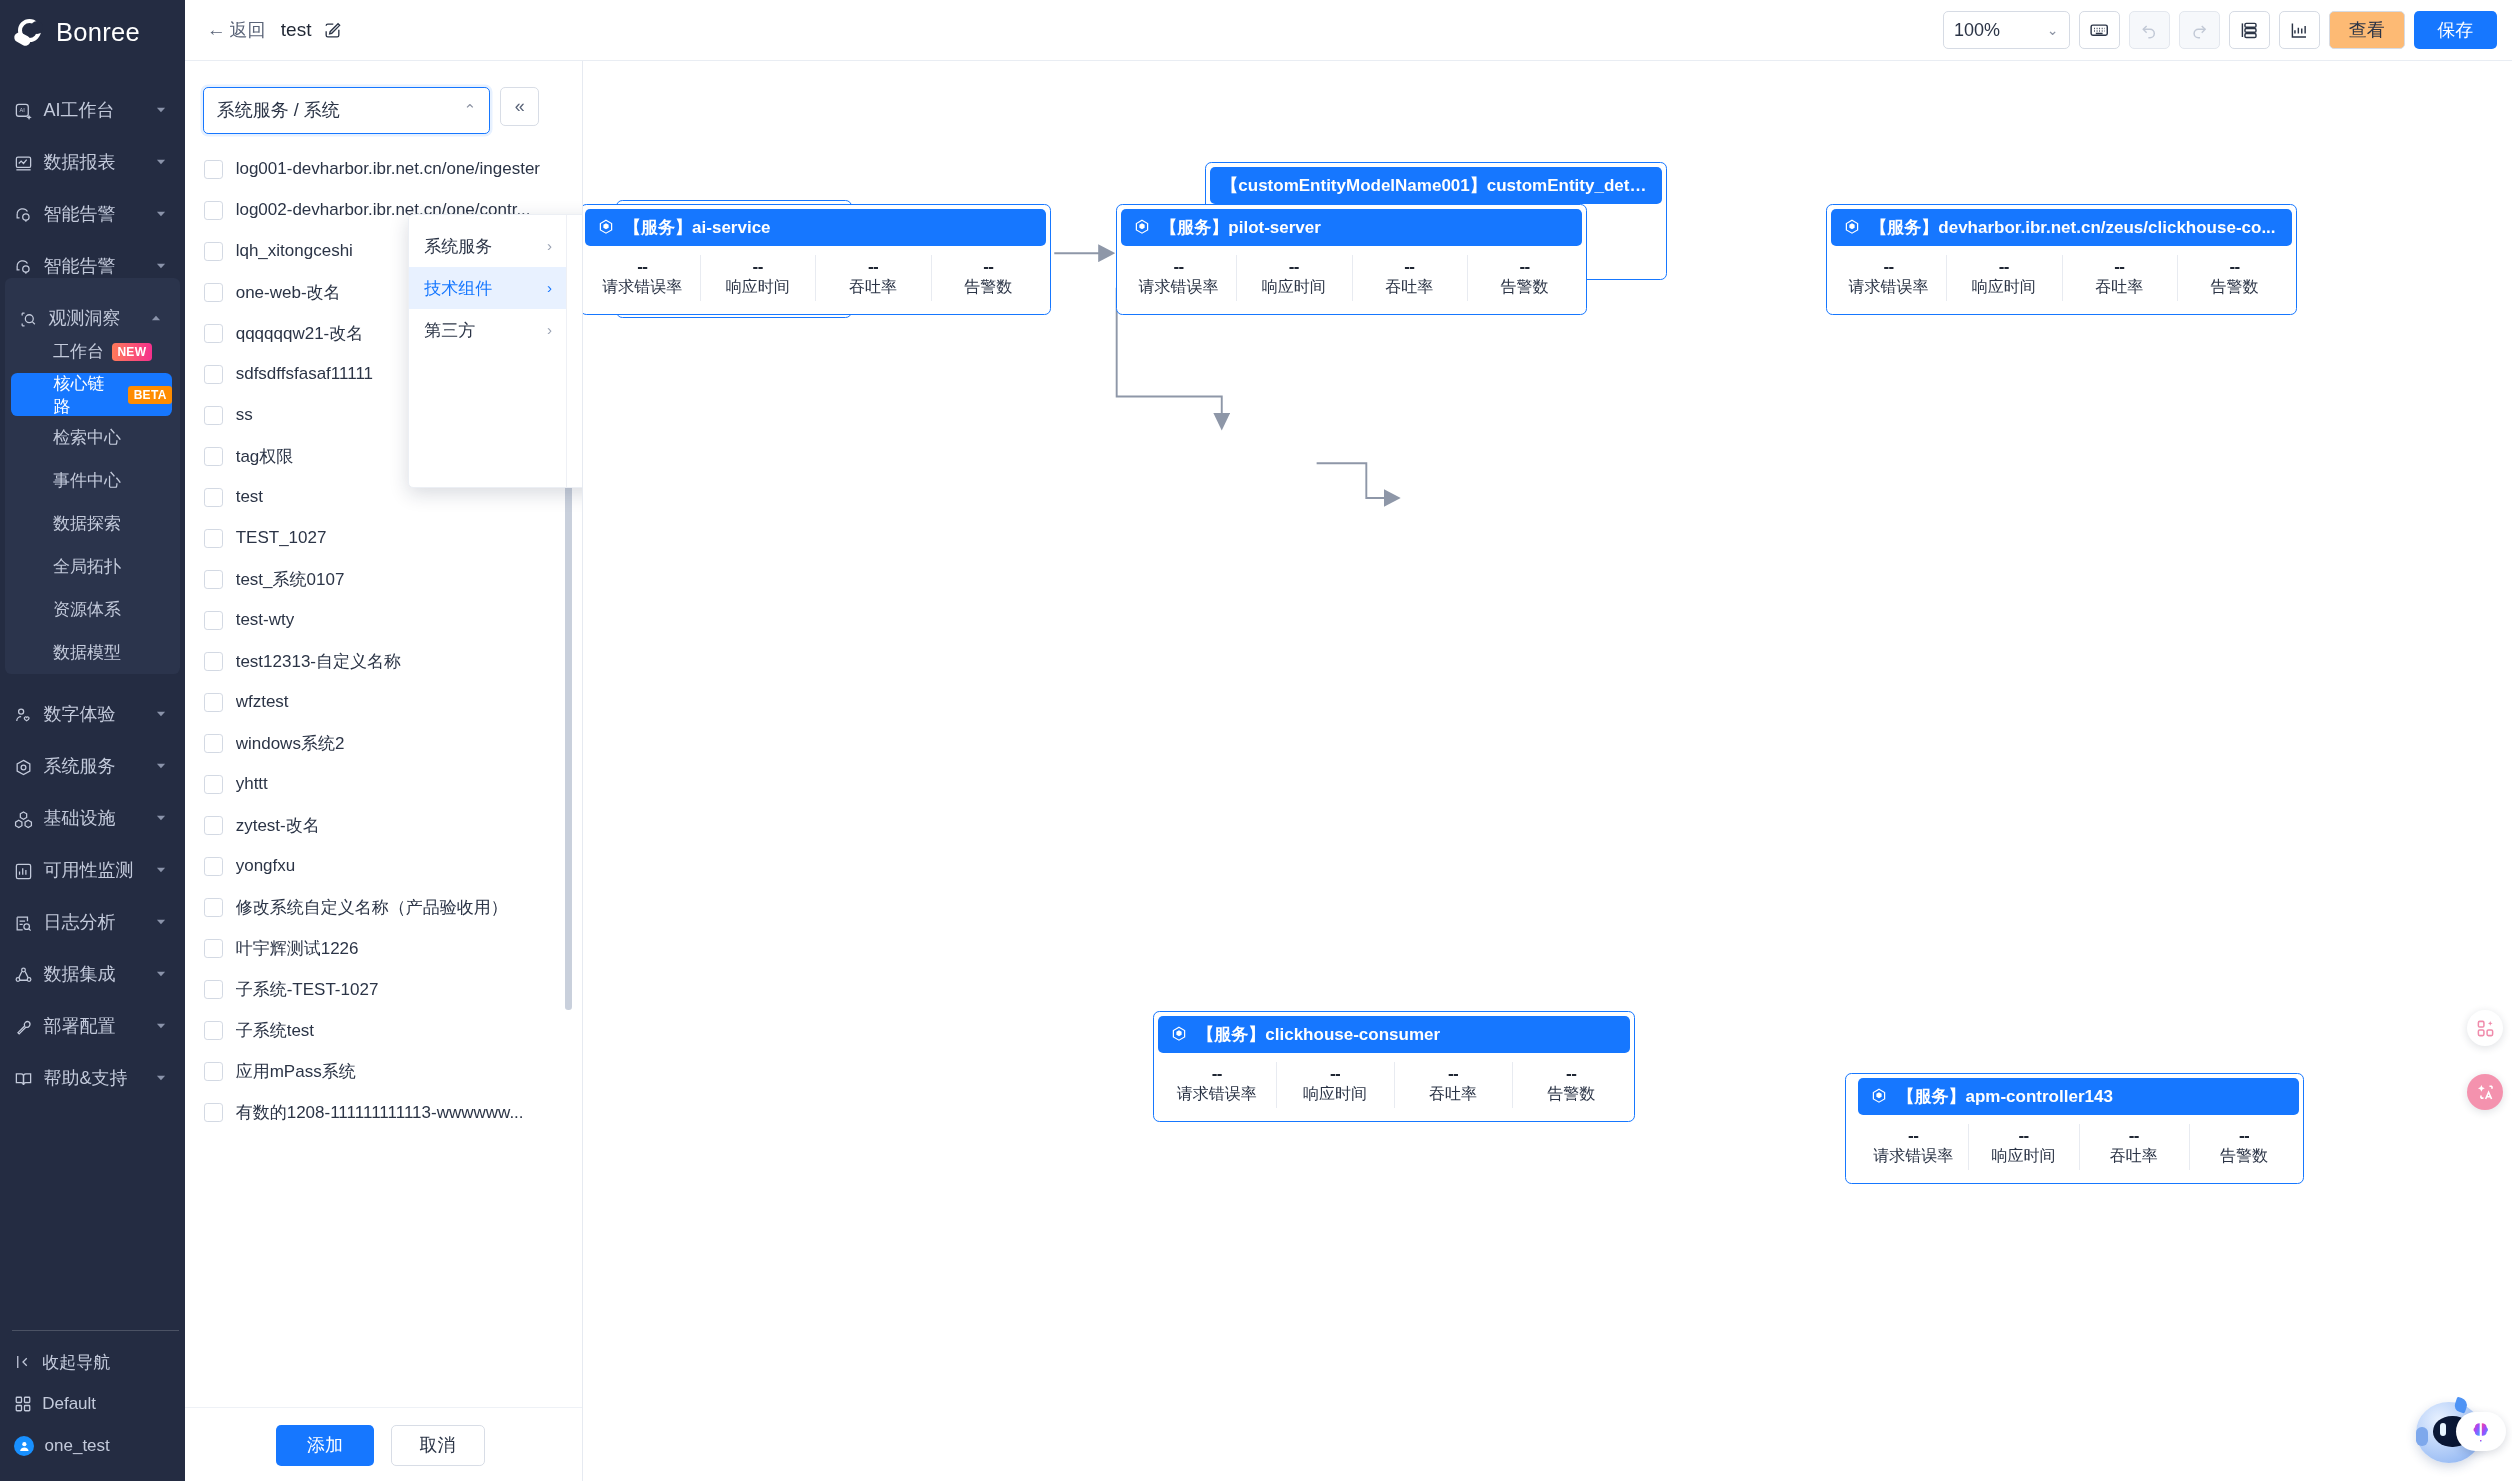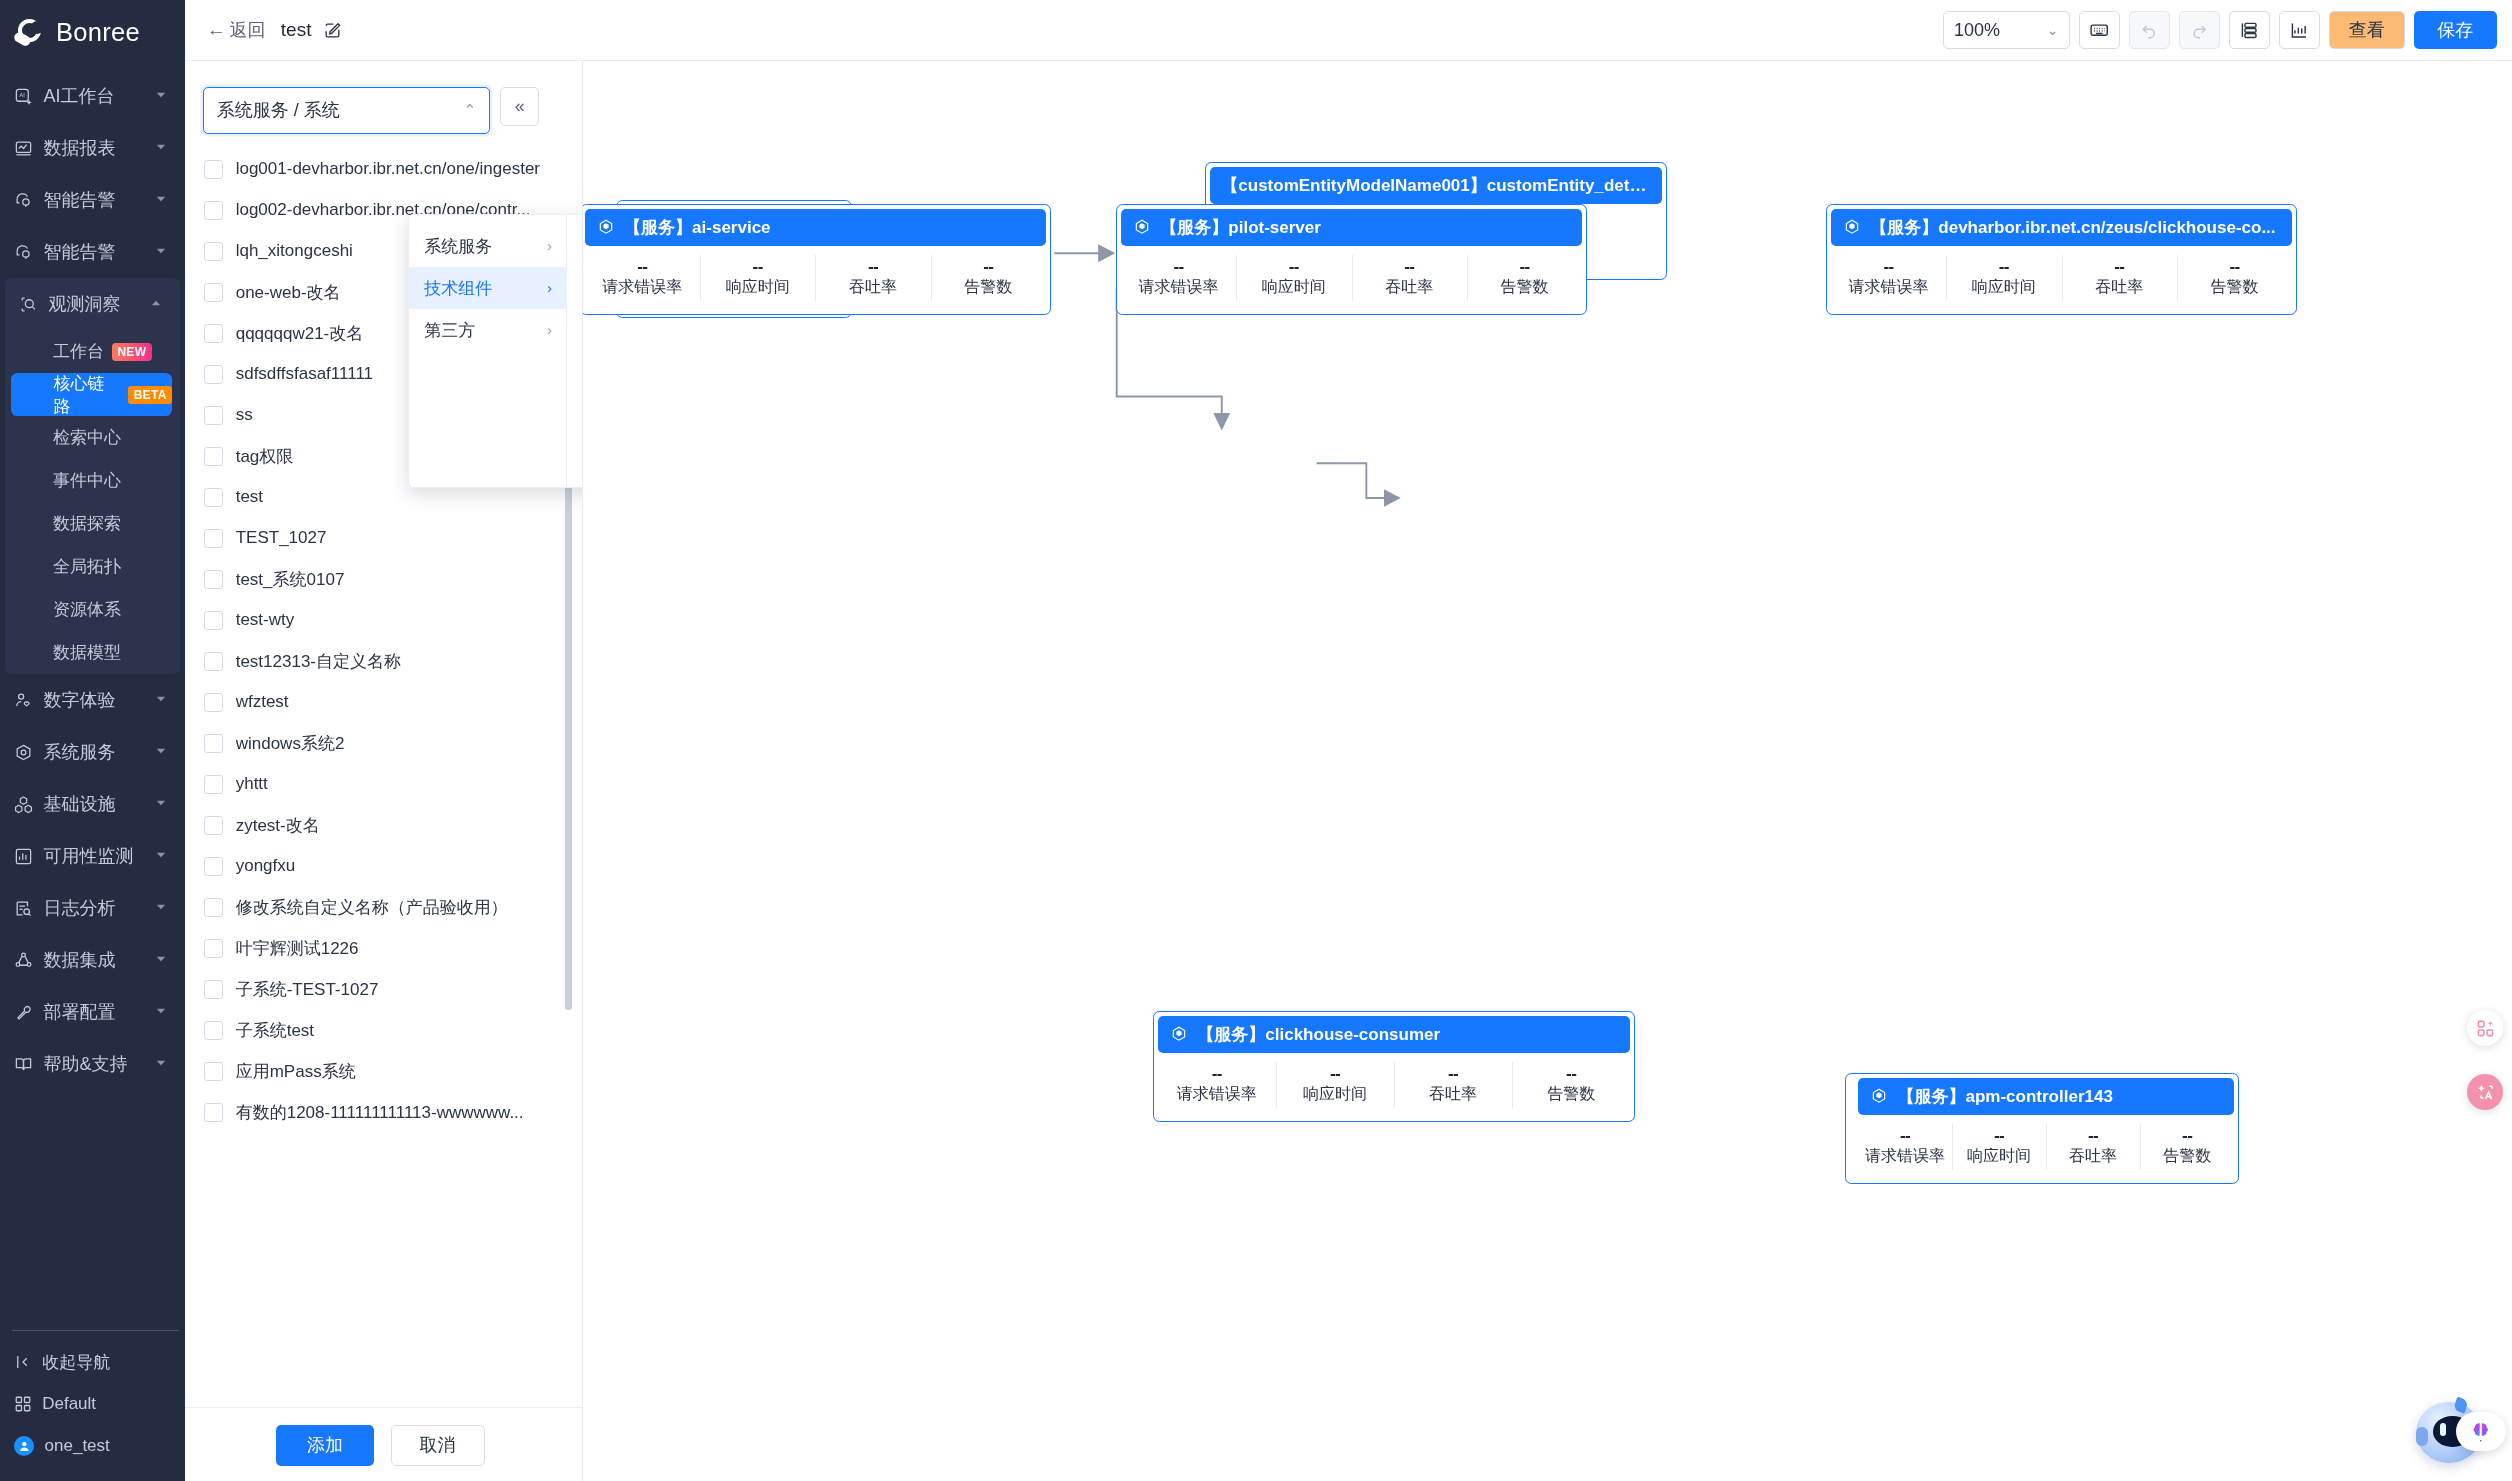--- a/index.html
+++ b/index.html
@@ -31,21 +31,21 @@
     position:absolute; left:0px; top:16.6px; width:16.6px; height:9.6px; background:#ffffff;
     border-radius: 5.7px; transform: rotate(28deg);
   }
   .logo-mark .dot {
     position:absolute; left:16.6px; top:3.8px; width:12.7px; height:12.7px; border-radius:50%; background:#242c42;
   }
   .logo-text { color: #fff; font-size: 25.5px; letter-spacing: 0.3px; font-weight: 400; }
 
   .nav { margin-top: 6.4px; }
   .nav-item {
-    display: flex; align-items: center; height: 52px;
+    display: flex; align-items: flex-end; height: 52px;
     padding-left: 12.7px; gap: 9px; font-size: 18px; color: #c3cadb; cursor: pointer;
     position: relative;
   }
   .nav-item .ico { width: 21.7px; height: 21.7px; flex: 0 0 21.7px; display:flex; align-items:center; justify-content:center; }
   .nav-item .ico svg { width: 19px; height: 19px; stroke: #c3cadb; fill: none; stroke-width: 1.6; }
   .nav-item .caret { margin-left: auto; margin-right: 16.6px; }
   .nav-item .caret svg { width: 14px; height: 14px; fill: #8a93aa; }
   .group-wrap { background: #2b344c; border-radius: 6.4px; margin: 0 5.1px; }
   .sub-item {
     display: flex; align-items: center; height: 43px; padding-left: 48px;
@@ -840,21 +840,21 @@
               <span class="val">--</span>
               <span class="lbl">吞吐率</span>
             </div>
             <div class="metric">
               <span class="val">--</span>
               <span class="lbl">告警数</span>
             </div>
           </div>
         </div>
 
-        <div class="node" style="left:1262px; top:1012px; width:394px;padding-left:12px;">
+        <div class="node" style="left:1262px; top:1012px; width:459px;padding-left:12px;">
           <div class="node-head">
             <span class="hico">
               <svg viewBox="0 0 24 24" style="width:18px;height:18px;fill:none;stroke:#fff;stroke-width:1.6">
                   <path d="M12 3l7.5 4.3v8.6L12 20.2 4.5 15.9V7.3z"></path>
                   <path d="M12 7l3.5 2v4L12 15l-3.5-2V9z" fill="#fff" stroke="none"></path>
                 </svg>
             </span>
             <span class="nm">【服务】apm-controller143</span>
           </div>
           <div class="node-body">

